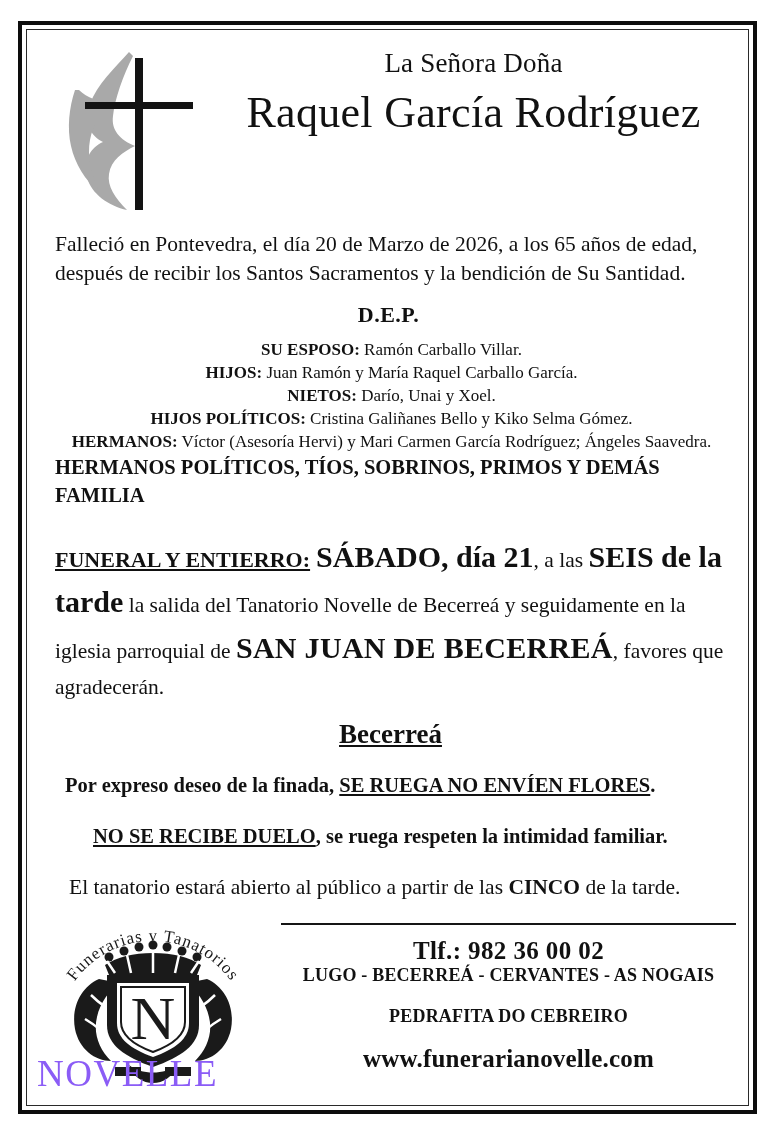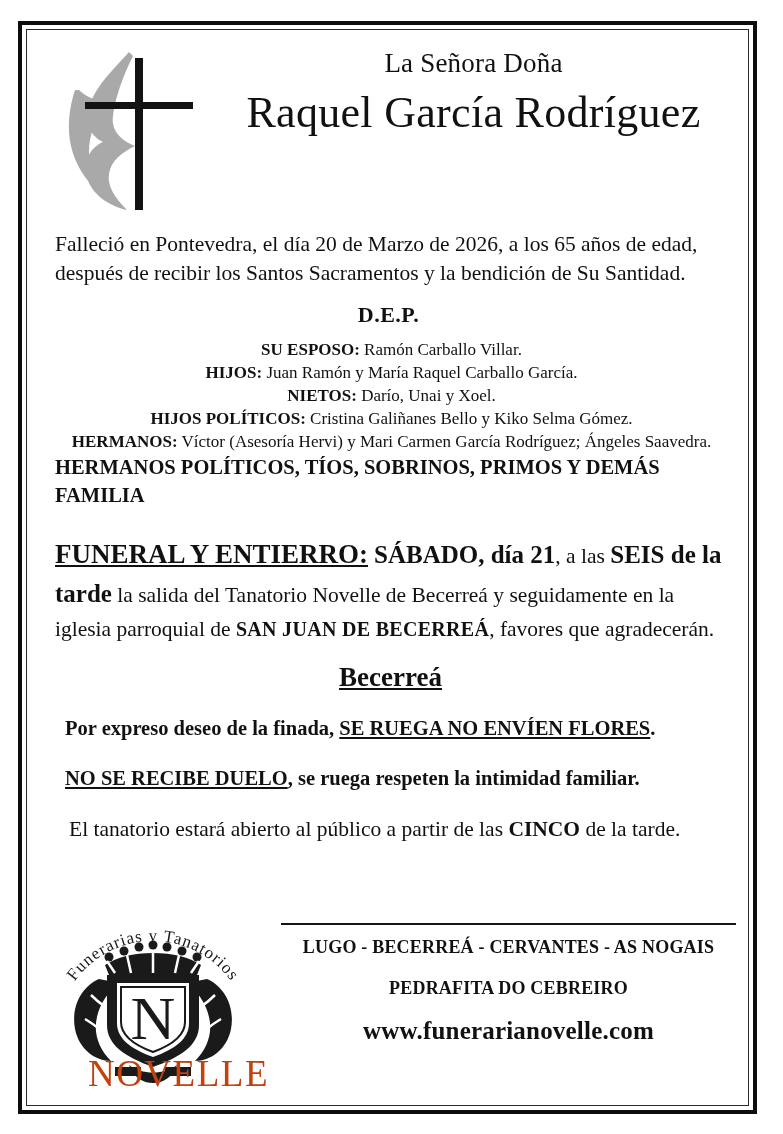--- a/index.html
+++ b/index.html
@@ -109,29 +109,29 @@
   
   .funeral-para {
     margin-top: 24px;
     padding-left: 6px;
     font-size: 21.5px;
     line-height: 1.52;
   }
   .funeral-para .big-bold-u {
     font-weight: bold;
     text-decoration: underline;
-    font-size: 27px;
+    font-size: 22px;
   }
   .funeral-para .big-bold {
     font-weight: bold;
-    font-size: 25px;
+    font-size: 30px;
   }
   .funeral-para .church {
     font-weight: bold;
-    font-size: 20px;
+    font-size: 30px;
     letter-spacing: 0.3px;
   }
 
   
   .chapel {
     margin-top: 14px;
     padding-left: 4px;
     font-size: 27px;
     font-weight: bold;
     line-height: 1.3;
@@ -157,20 +157,21 @@
     padding-left: 16px;
   }
   .notice-flowers,
   .notice-duelo {
     font-size: 20.5px;
     font-weight: bold;
     line-height: 1.3;
   }
   .notice-duelo {
     margin-top: 24px;
+    margin-left: 28px;
   }
   .u {
     text-decoration: underline;
   }
   .notice-open {
     margin-top: 24px;
     font-size: 21.5px;
     line-height: 1.3;
     padding-left: 4px;
   }
@@ -367,26 +368,27 @@
                    C 97 124, 84 115, 84 101 Z" fill="#ffffff" stroke="#1a1a1a" stroke-width="2"></path>
           <text class="logo-n" x="116" y="118" text-anchor="middle">N</text>
 
           <path d="M92 144 C 104 154, 128 154, 140 144 C 136 156, 126 162, 116 162
                    C 106 162, 96 156, 92 144 Z" fill="#1a1a1a"></path>
           <rect x="78" y="146" width="26" height="9" fill="#1a1a1a"></rect>
           <rect x="128" y="146" width="26" height="9" fill="#1a1a1a"></rect>
 
           <text class="logo-wordmark" x="116" y="200" text-anchor="middle"></text>
         </svg>
-        <div style="position:absolute; left:0; bottom:-2px; width:232px; text-align:right;
-                    font-size:37px; letter-spacing:1.5px; color:#c2410c;">NOVELLE</div>
+        <div style="position:absolute; left:0; bottom:-2px; width:232px; text-align:left;
+                    font-size:37px; letter-spacing:1.5px; color:#8b5cf6;">NOVELLE</div>
       </div>
 
       <div class="footer-contact">
         <div class="footer-divider"></div>
+        <div class="phone">Tlf.: 982 36 00 02</div>
         <div class="towns">LUGO - BECERREÁ - CERVANTES - AS NOGAIS</div>
         <div class="town2">PEDRAFITA DO CEBREIRO</div>
         <div class="website">www.funerarianovelle.com</div>
       </div>
     </div>
 
   </div>
 </div>
 
 </body></html>

